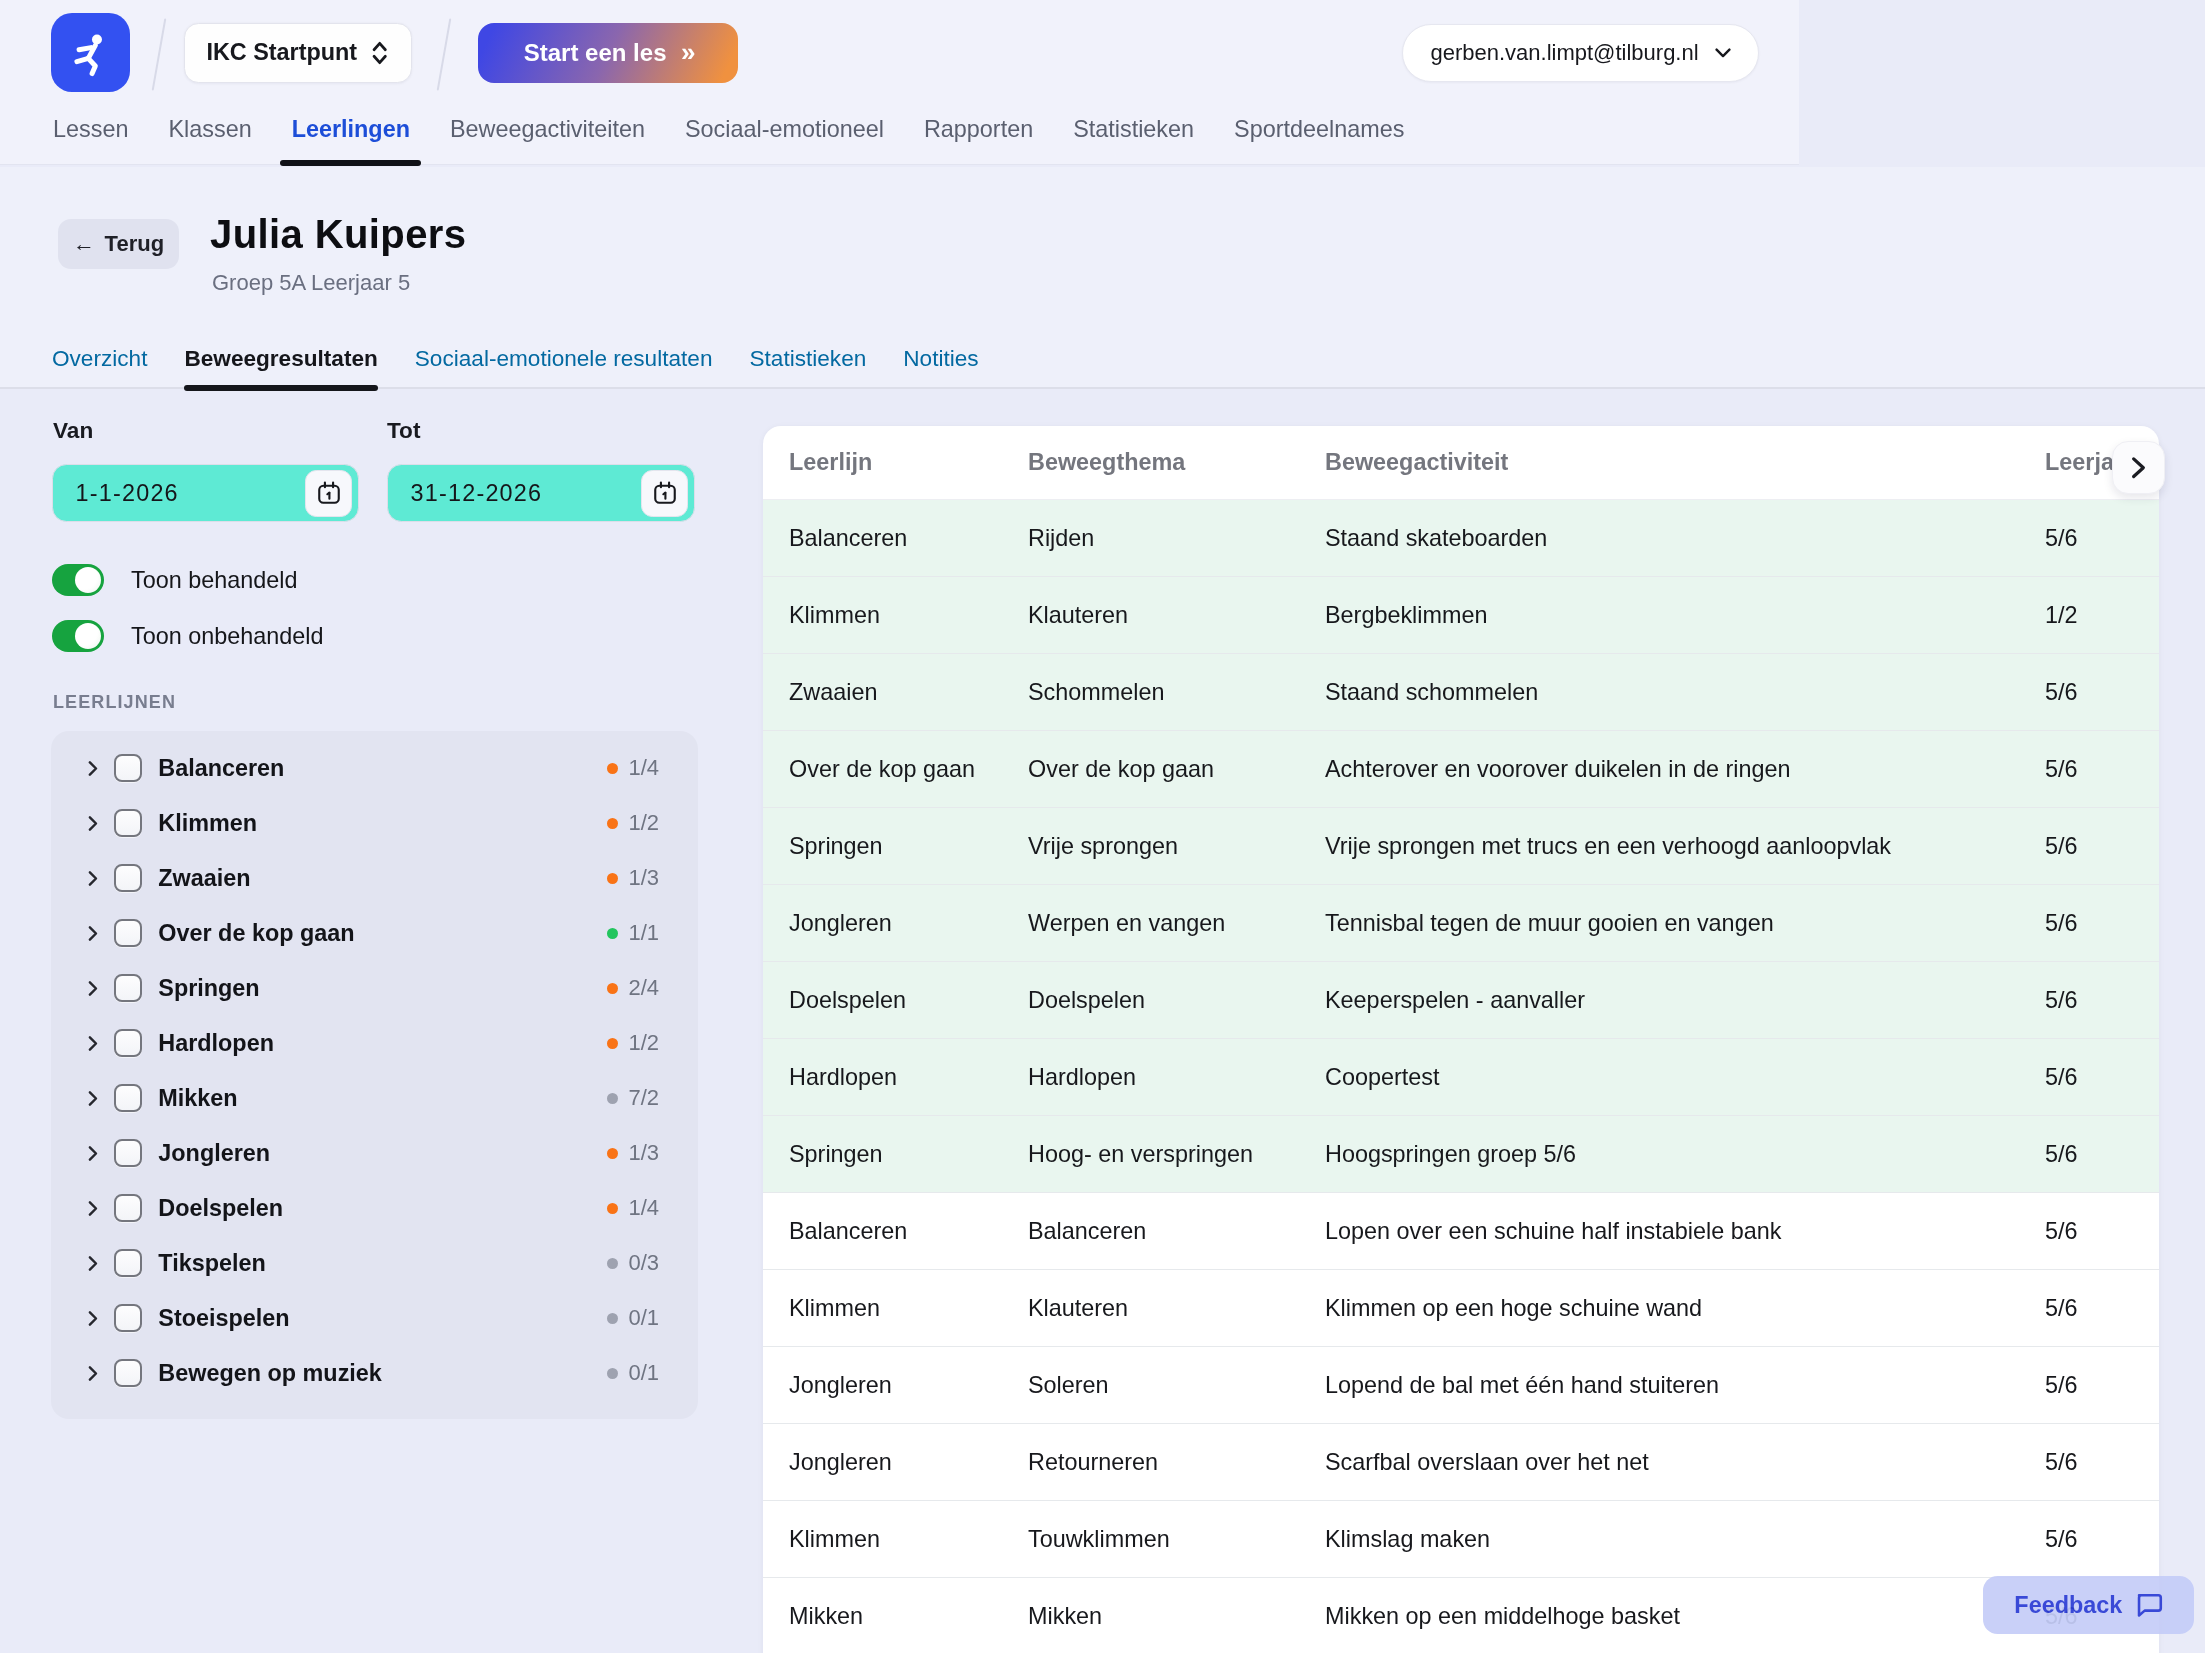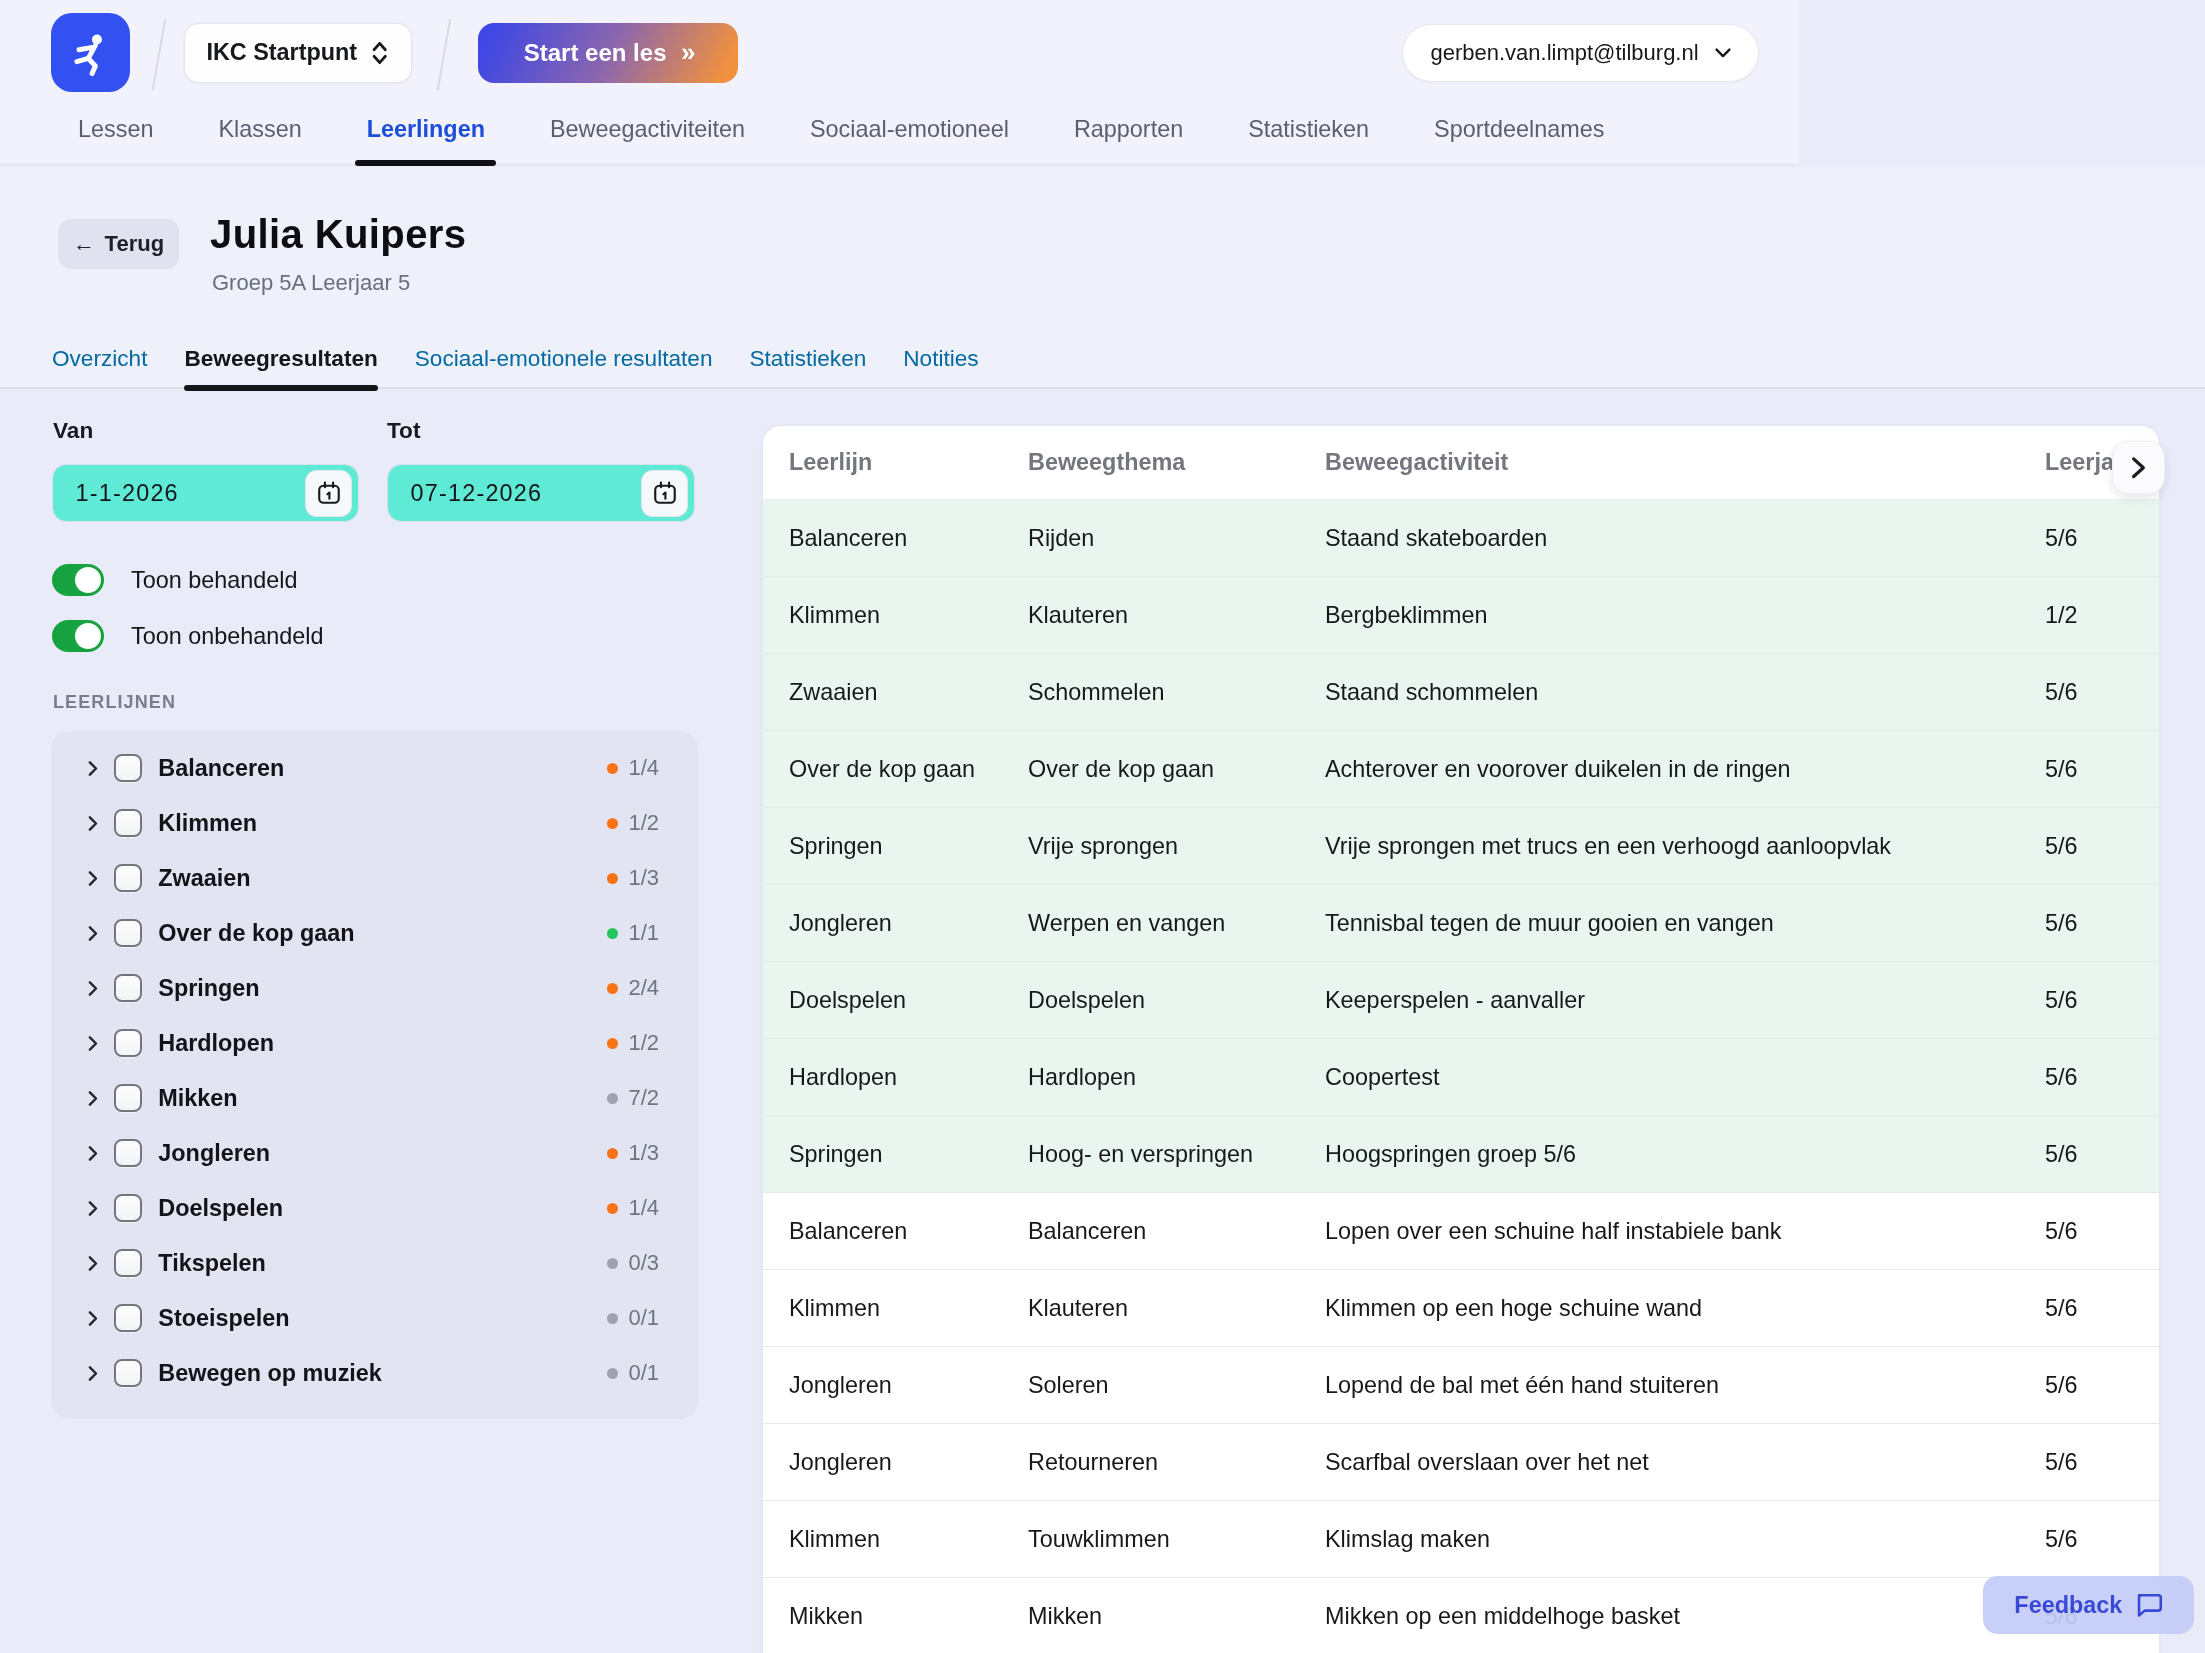--- a/index.html
+++ b/index.html
@@ -44,21 +44,21 @@
     display:flex; align-items:center; gap:16px;
     font-size:22px; color:#17181D; box-shadow:0 0.8px 2.4px rgba(20,24,60,.05); cursor:pointer;
   }
   .chev-down { width:16px; height:9.7px; display:inline-block; }
   .main-nav {
     position:absolute; left:53px; bottom:0; height:69px;
     display:flex; gap:40px; align-items:center;
   }
   .nav-item {
     position:relative; height:69px; display:flex; align-items:center;
-    font-size:23.4px; color:#5A5F6F; cursor:pointer; white-space:nowrap;margin-left:25px;
+    font-size:23.4px; color:#5A5F6F; cursor:pointer; white-space:nowrap;
   }
   .nav-item.active { color:#1d4ed8; font-weight:700; }
   .nav-item.active::after {
     content:""; position:absolute; left:-11.3px; right:-11.3px; bottom:-1.6px;
     height:5.7px; background:#101117; border-radius:3.2px;
   }
 
   
   .hero { position:absolute; left:0; top:167px; width:2205px; height:222px; background:#EEF0FA; }
   .back-btn {
@@ -229,21 +229,21 @@
     <svg width="26" height="26" viewBox="0 0 32 32" fill="none" stroke="#17181D" stroke-width="2.6" stroke-linecap="round">
       <rect x="4" y="7" width="24" height="21" rx="5"></rect>
       <path d="M11 3 L11 9"></path>
         <path d="M21 3 L21 9"></path>
       <path d="M16.5 16 L16.5 23"></path>
         <path d="M14 17.5 L16.5 15.5"></path>
     </svg>
   </button>
 </div>
 <div class="date-input date-tot">
-  <span class="date-value">07-12-2026</span>
+  <span class="date-value">31-12-2026</span>
   <button class="cal-btn">
     <svg width="26" height="26" viewBox="0 0 32 32" fill="none" stroke="#17181D" stroke-width="2.6" stroke-linecap="round">
       <rect x="4" y="7" width="24" height="21" rx="5"></rect>
       <path d="M11 3 L11 9"></path>
         <path d="M21 3 L21 9"></path>
       <path d="M16.5 16 L16.5 23"></path>
         <path d="M14 17.5 L16.5 15.5"></path>
     </svg>
   </button>
 </div>

